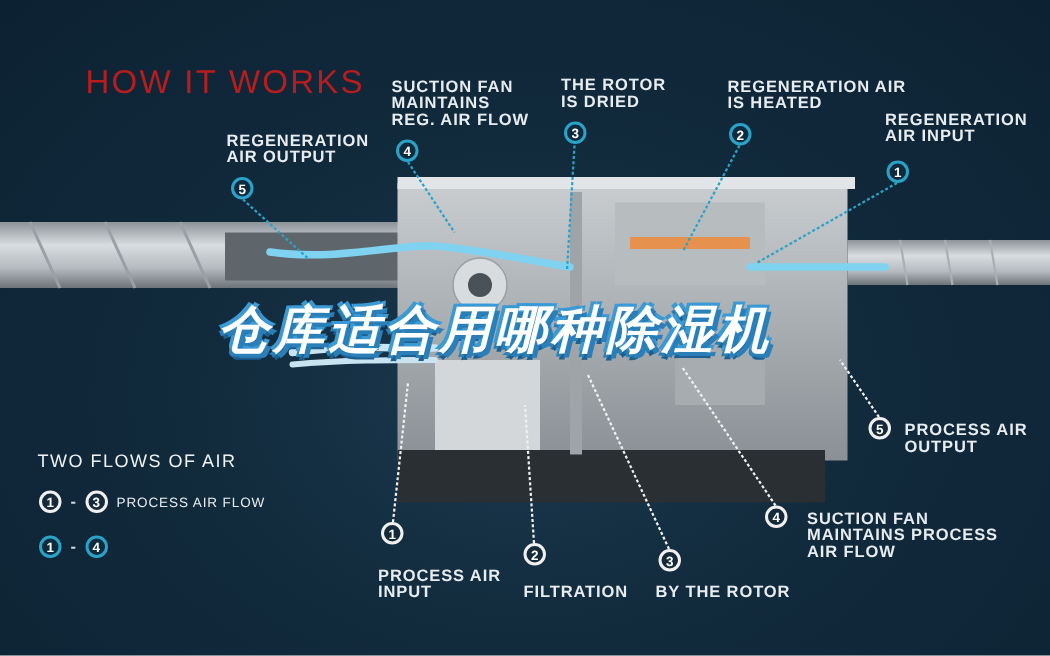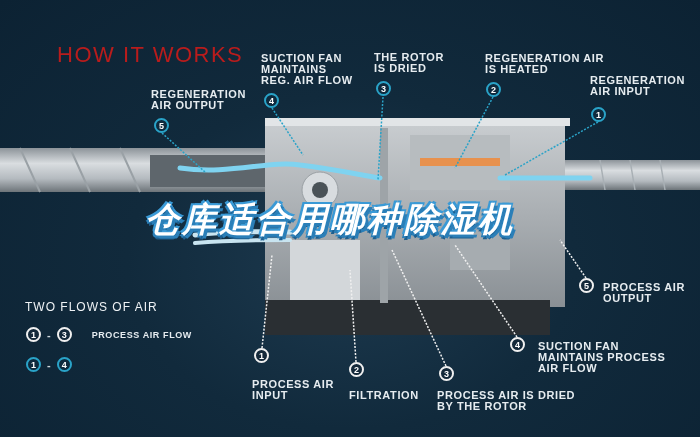--- a/index.html
+++ b/index.html
@@ -8,21 +8,21 @@
     font-family: "Liberation Sans", sans-serif; color:#e9eef2; }
   .abs { position:absolute; }
   .title { left:22px; top:42px; font-size:22px; letter-spacing:1.5px; color:#b91c1c; font-weight:400;margin-left:35px; }
   .lbl { font-size:11px; font-weight:700; letter-spacing:0.6px; line-height:11px; color:#e6ecf0; text-transform:uppercase; white-space:nowrap; }
   .circ { width:15px; height:15px; border-radius:50%; box-sizing:border-box; display:flex; align-items:center; justify-content:center; font-size:9px; font-weight:700; color:#fff; }
   .circ.blue { border:2px solid #2aa3c8; background:#0e2a3d; }
   .circ.white { border:2px solid #f0f0f0; background:#14293a; }
   .legend-title { left:25px; top:300px; font-size:12px; letter-spacing:1px; color:#eef2f5; }
   .legend-row { left:26px; display:flex; align-items:center; gap:6px; }
   .legend-row .dash { font-size:11px; font-weight:700; color:#cfd8de; }
-  .legend-row .txt { margin-left:14px; font-size:9px; font-weight:700; letter-spacing:0.6px; color:#e6ecf0; }
+  .legend-row .txt { font-size:9px; font-weight:400; letter-spacing:0.6px; color:#e6ecf0; }
   .overlay-title { left:130px; top:197px; font-size:34px; font-weight:900; color:#ffffff; letter-spacing:3px; font-style:italic;
      text-shadow: 0 0 0 #2b8ac6, 3px 3px 0 #2b7fb8, -2px -2px 0 #3a9ad6, 2px -2px 0 #3a9ad6, -2px 2px 0 #2b7fb8, 0 4px 0 #1d5f8f; font-family:"DejaVu Sans", sans-serif;margin-left:15px; }
   svg.art { position:absolute; left:0; top:0; }
 </style>
 </head>
 <body>
 
 <svg class="art" width="700" height="437">
   <defs>
     <linearGradient id="pipe" x1="0" y1="0" x2="0" y2="1">
@@ -122,21 +122,20 @@
 <div class="abs lbl" style="left:252px;top:379px">
   <div>PROCESS AIR</div>
   <div>INPUT</div>
 </div>
 
 <div class="abs circ white" style="left:349px;top:362px">2</div>
 <div class="abs lbl" style="left:349px;top:390px">FILTRATION</div>
 
 <div class="abs circ white" style="left:439px;top:366px">3</div>
 <div class="abs lbl" style="left:437px;top:390px">
-  <div>PROCESS AIR IS DRIED</div>
   <div>BY THE ROTOR</div>
 </div>
 
 <div class="abs circ white" style="left:510px;top:337px">4</div>
 <div class="abs lbl" style="left:538px;top:341px">
   <div>SUCTION FAN</div>
   <div>MAINTAINS PROCESS</div>
   <div>AIR FLOW</div>
 </div>
 

